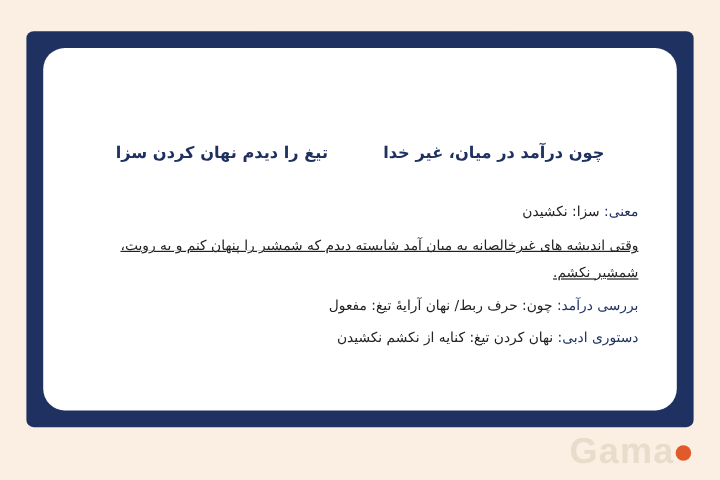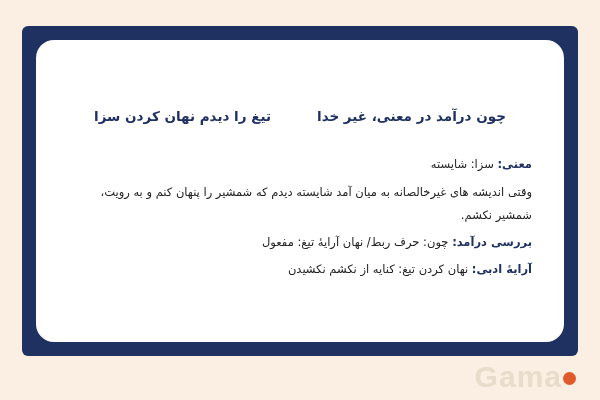--- a/index.html
+++ b/index.html
@@ -50,47 +50,49 @@
     color: #1f3161;
     font-weight: bold;
     font-size: 13.5px;
     letter-spacing: 0.2px;
     margin-top: 42px;
     margin-bottom: 30px;
     direction: rtl;
   }
   .mesra {
     white-space: nowrap;
+    margin-top: 12px;
   }
 
   
   .explain {
     direction: rtl;
     text-align: right;
     font-size: 11.5px;
     line-height: 1.85;
     color: #222222;
     padding-right: 2px;
   }
   .explain p {
     margin: 0 0 6px 0;
   }
   .lbl {
     color: #1f3161;
-    font-weight: bold;
+    font-weight: normal;
   }
   .meaning-row .txt,
   .grammar-row .txt,
   .figure-row .txt {
     color: #222222;
   }
   .para {
     margin-top: 2px;
     margin-bottom: 8px;
     line-height: 1.95;
+    text-decoration: underline;
   }
 
   
   .watermark {
     position: absolute;
     right: 24px;
     bottom: 6px;
     font-size: 30px;
     font-weight: bold;
     color: #e8dccb;
@@ -109,40 +111,40 @@
     margin-left: 1px;
   }
 </style>
 </head>
 <body>
 
 <div class="slide-frame">
   <div class="card">
 
     <div class="beyt">
-      <span class="mesra">چون درآمد در معنی، غیر خدا</span>
+      <span class="mesra">چون درآمد در میان، غیر خدا</span>
       <span class="mesra">تیغ را دیدم نهان کردن سزا</span>
     </div>
 
     <div class="explain">
 
       <p class="meaning-row">
         <span class="lbl">معنی:</span>
-        <span class="txt">سزا: شایسته</span>
+        <span class="txt">سزا: نکشیدن</span>
       </p>
 
       <p class="para">وقتی اندیشه های غیرخالصانه به میان آمد شایسته دیدم که شمشیر را پنهان کنم و به رویت، شمشیر نکشم.</p>
 
       <p class="grammar-row">
         <span class="lbl">بررسی درآمد:</span>
         <span class="txt">چون: حرف ربط/ نهان آرایۀ تیغ: مفعول</span>
       </p>
 
       <p class="figure-row">
-        <span class="lbl">آرایۀ ادبی:</span>
+        <span class="lbl">دستوری ادبی:</span>
         <span class="txt">نهان کردن تیغ: کنایه از نکشم نکشیدن</span>
       </p>
 
     </div>
   </div>
 </div>
 
 <div class="watermark">
   <span>Gama</span><span class="dot"></span>
 </div>

